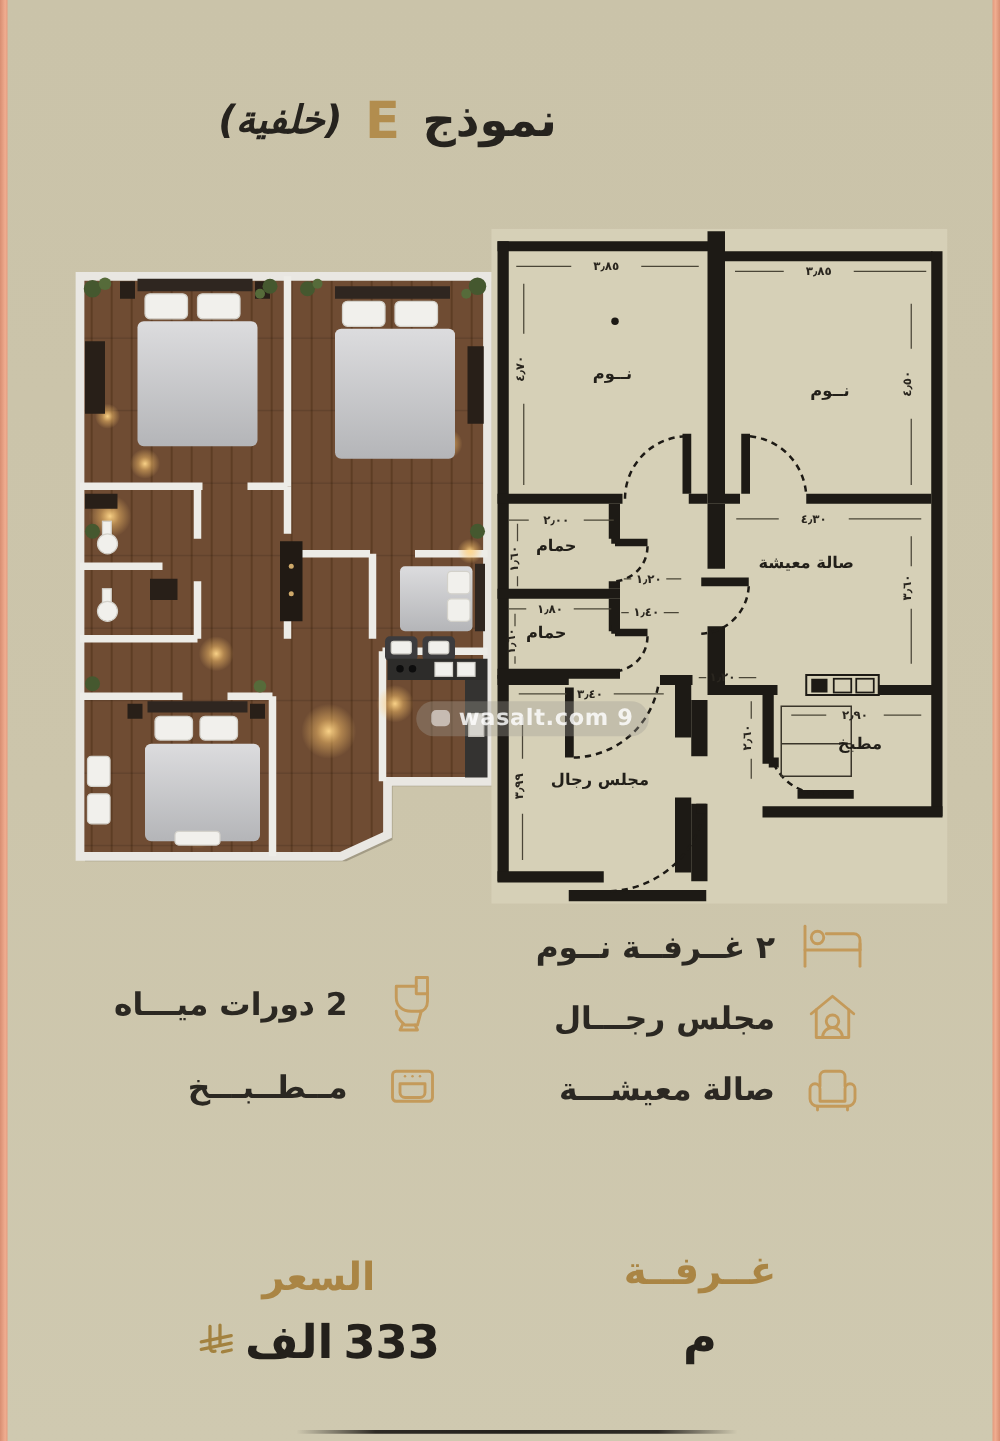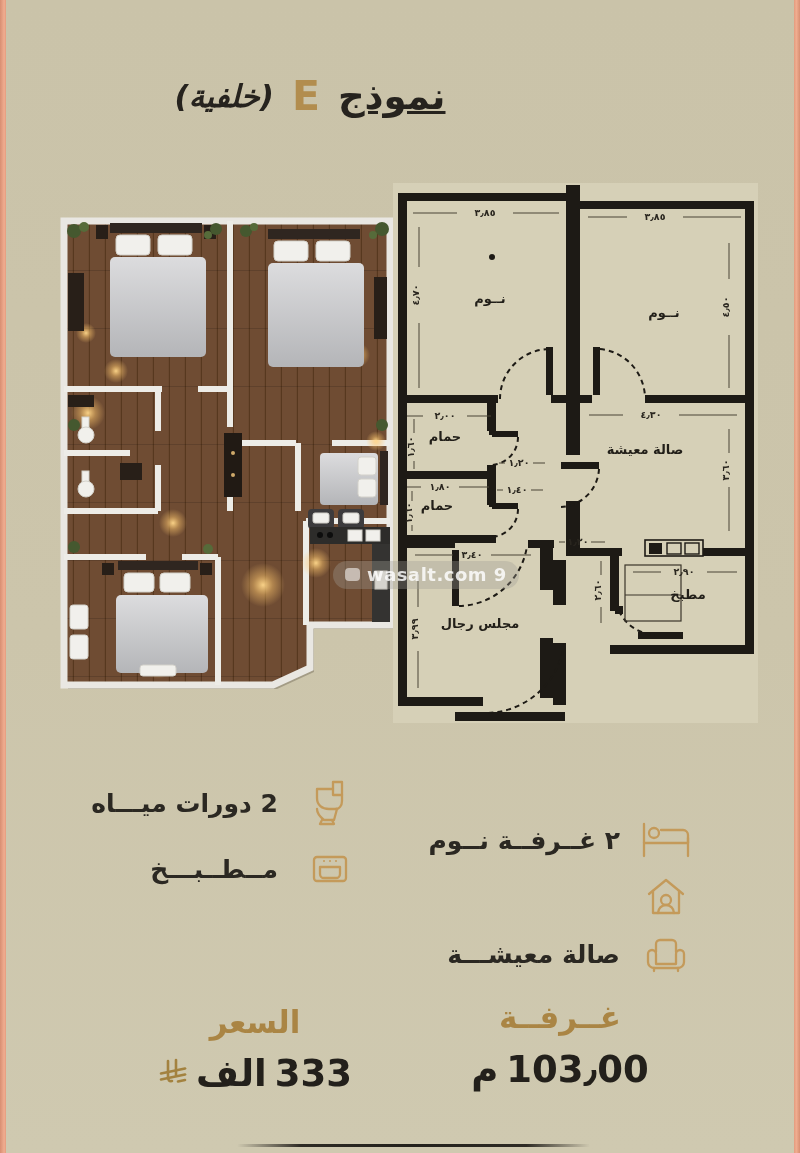--- a/index.html
+++ b/index.html
@@ -6,40 +6,40 @@
   .page{position:relative;width:800px;height:1153px;margin:0 auto;overflow:hidden;
         background:linear-gradient(180deg,#cac3a9 0%,#ccc5ab 55%,#cfc9b0 100%);
         font-family:"DejaVu Sans",sans-serif;}
   .edge{position:absolute;top:0;bottom:0;width:6px;z-index:50;}
   .edge.left{left:0;background:linear-gradient(90deg,#d88e72,#f0ad90 70%,#e49b7e);}
   .edge.right{right:0;background:linear-gradient(90deg,#e49b7e,#f0ad90 40%,#d88e72);}
 
   
   .title{position:absolute;left:100px;top:72px;width:420px;display:flex;direction:rtl;
          justify-content:center;align-items:center;gap:16px;}
-  .title .word{font-size:37px;font-weight:bold;color:#26231e;text-decoration:underline;}
+  .title .word{font-size:37px;font-weight:bold;color:#26231e;}
   .title .letter{font-size:41px;font-weight:bold;color:#b28d4e;padding:0 2px;}
   .title .suffix{font-size:31px;font-weight:bold;color:#26231e;font-style:italic;}
 
   .plan3d{position:absolute;left:58px;top:213px;width:337px;height:502px;}
   .plan2d{position:absolute;left:393px;top:183px;width:365px;height:540px;}
 
   .watermark{position:absolute;left:333px;top:561px;z-index:40;display:flex;align-items:center;gap:7px;
              background:rgba(160,158,148,0.35);border-radius:15px;padding:3px 12px 4px 12px;
              color:rgba(255,255,255,0.82);font-size:18px;font-weight:bold;letter-spacing:.5px;}
   .wm-badge{width:15px;height:13px;border-radius:4px;background:rgba(255,255,255,0.55);display:inline-block;}
 
   
   .feat-col{position:absolute;display:flex;flex-direction:column;}
   .feat-row{display:flex;direction:rtl;align-items:center;}
   .feat-row .label{font-size:25px;font-weight:bold;color:#2b2822;white-space:nowrap;}
   .icon-box{width:56px;display:flex;justify-content:center;align-items:center;flex:0 0 56px;}
   .gold-icon{stroke:#c49a5a;fill:none;stroke-width:2.3;stroke-linecap:round;stroke-linejoin:round;}
   .col-left{left:58px;top:779px;width:300px;gap:26px;}
-  .col-right{left:446px;top:820px;width:248px;gap:17px;}
+  .col-right{left:446px;top:737px;width:248px;gap:17px;}
   .col-left .feat-row{gap:24px;}
   .col-right .feat-row{gap:18px;}
 
   
   .stat{position:absolute;text-align:center;}
   .stat .lbl{font-size:31px;font-weight:bold;color:#aa8544;}
   .stat .val{display:flex;direction:rtl;justify-content:center;align-items:center;gap:8px;
              font-size:37px;font-weight:bold;color:#23201b;}
   .stat-area{left:440px;top:999px;width:240px;}
   .stat-area .val{margin-top:13px;}
@@ -375,37 +375,37 @@
     </div>
     <div class="feat-row">
       <span class="icon-box">
         <svg width="40" height="40" viewBox="0 0 40 40" class="gold-icon">
           <path d="M3,17 L20,3 L37,17"></path>
           <path d="M7,14 V36 H33 V14"></path>
           <circle cx="20" cy="23" r="5"></circle>
           <path d="M12,36 a8,8 0 0 1 16,0"></path>
         </svg>
       </span>
+      <span class="label">مجلس رجـــال</span>
     </div>
     <div class="feat-row">
       <span class="icon-box">
         <svg width="40" height="40" viewBox="0 0 40 40" class="gold-icon">
           <path d="M10,18 v-8 a4,4 0 0 1 4,-4 h12 a4,4 0 0 1 4,4 v8"></path>
           <path d="M10,30 h20 v-10 a4,4 0 0 1 8,0 v8 a6,6 0 0 1 -6,6 h-24 a6,6 0 0 1 -6,-6 v-8 a4,4 0 0 1 8,0 z"></path>
           <path d="M8,34 v3 M32,34 v3"></path>
         </svg>
       </span>
       <span class="label">صالة معيشـــة</span>
     </div>
   </div>
 
   <div class="stat stat-area">
     <div class="lbl">غــرفــة</div>
     <div class="val">
-      <span>103٫00</span>
       <span>م</span>
     </div>
   </div>
 
   <div class="stat stat-price">
     <div class="lbl">السعر</div>
     <div class="val">
       <span>333</span>
       <span>الف</span>
       <span class="riyal">

